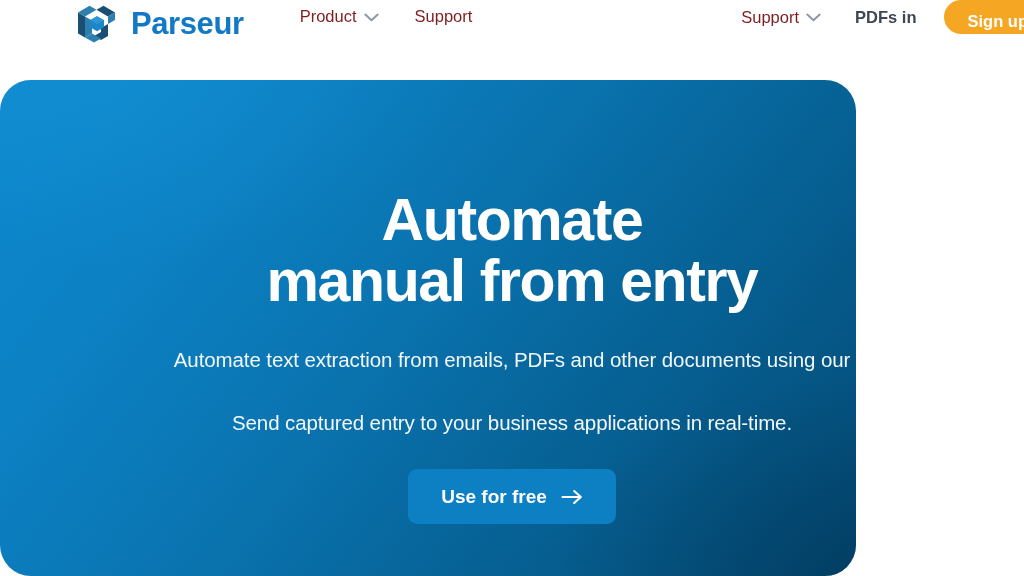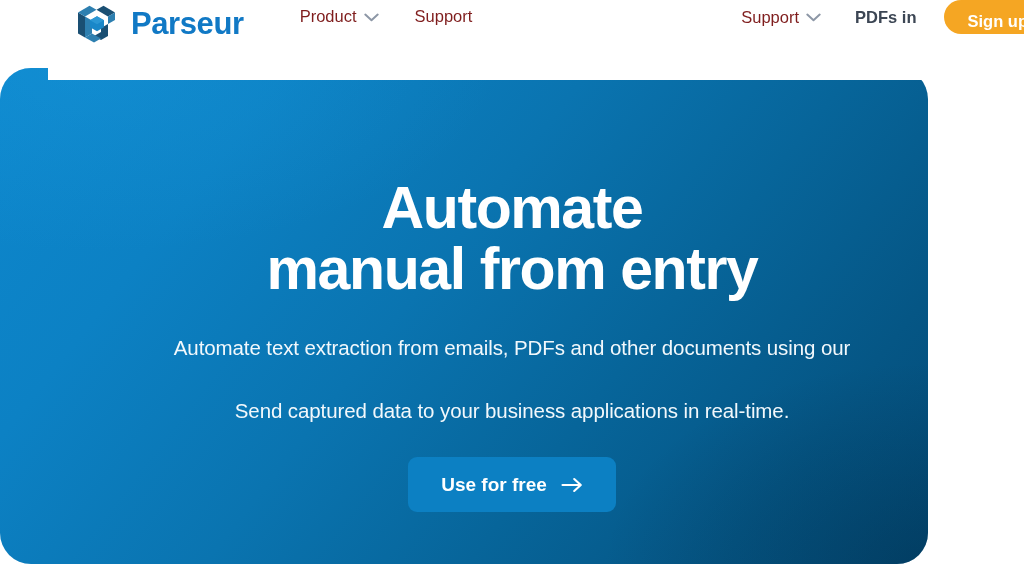--- a/index.html
+++ b/index.html
@@ -130,22 +130,22 @@
     margin-left: 11px;
     cursor: pointer;
     white-space: nowrap;
     line-height: 1;
     font-family: inherit;
   }
 
   
   .hero {
     position: absolute;
-    top: 68px; left: 0;
-    width: 928px;
+    top: 80px; left: 0;
+    width: 856px;
     height: 496px;
     background:
       linear-gradient(128deg,
         #0d87cd 0%,
         #0c81c4 22%,
         #0a74b0 45%,
         #07659a 65%,
         #055685 84%,
         #034b77 100%);
     overflow: hidden;
@@ -290,21 +290,21 @@
     <div class="hero-inner">
 
       <h1 class="hero-title">
         <span>Automate</span><br>
         <span>manual from entry</span><br>
       </h1>
 
       <p class="hero-sub">
         <span>Automate text extraction from emails, PDFs and other documents using our</span><br>
         <br>
-        <span>Send captured data to your business applications in real-time.</span>
+        <span>Send captured entry to your business applications in real-time.</span>
       </p>
 
       <div class="cta-wrap">
         <button class="cta">
           <span>Use for free</span>
           <svg class="cta-arrow" viewBox="0 0 22 16">
             <path d="M1.5 8 L19.5 8 M13.2 2 L19.8 8 L13.2 14"></path>
           </svg>
         </button>
       </div>

